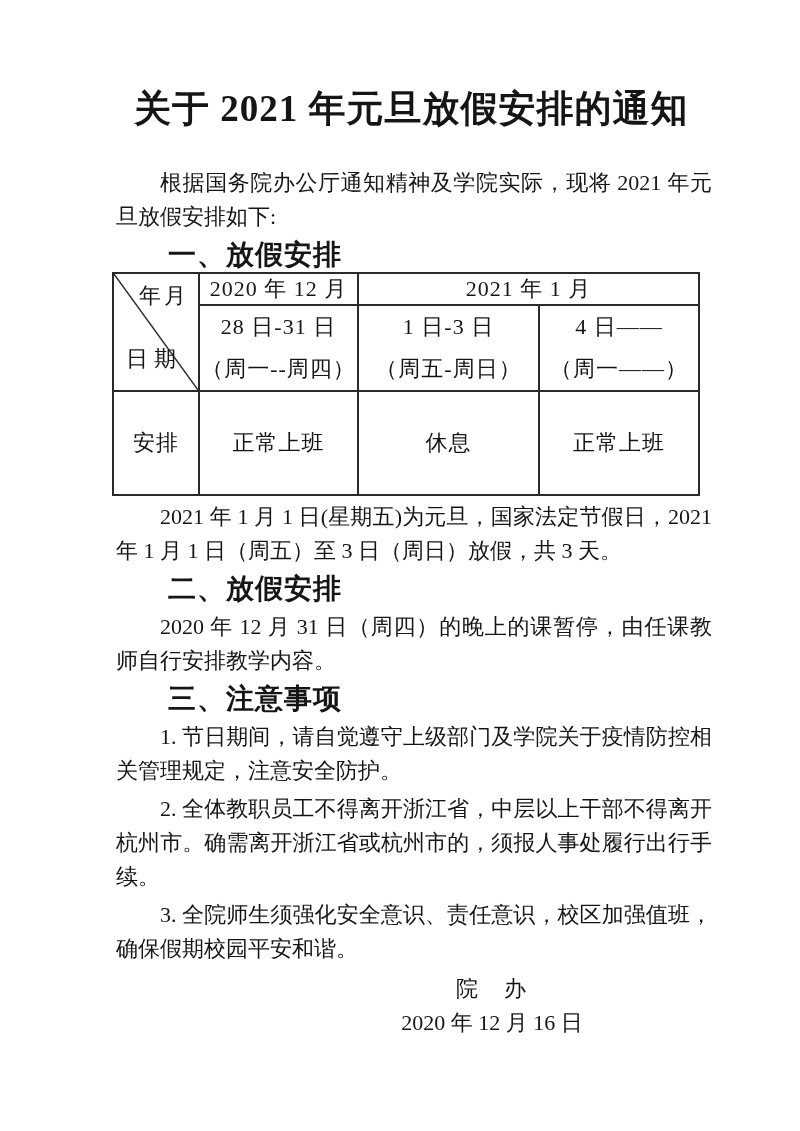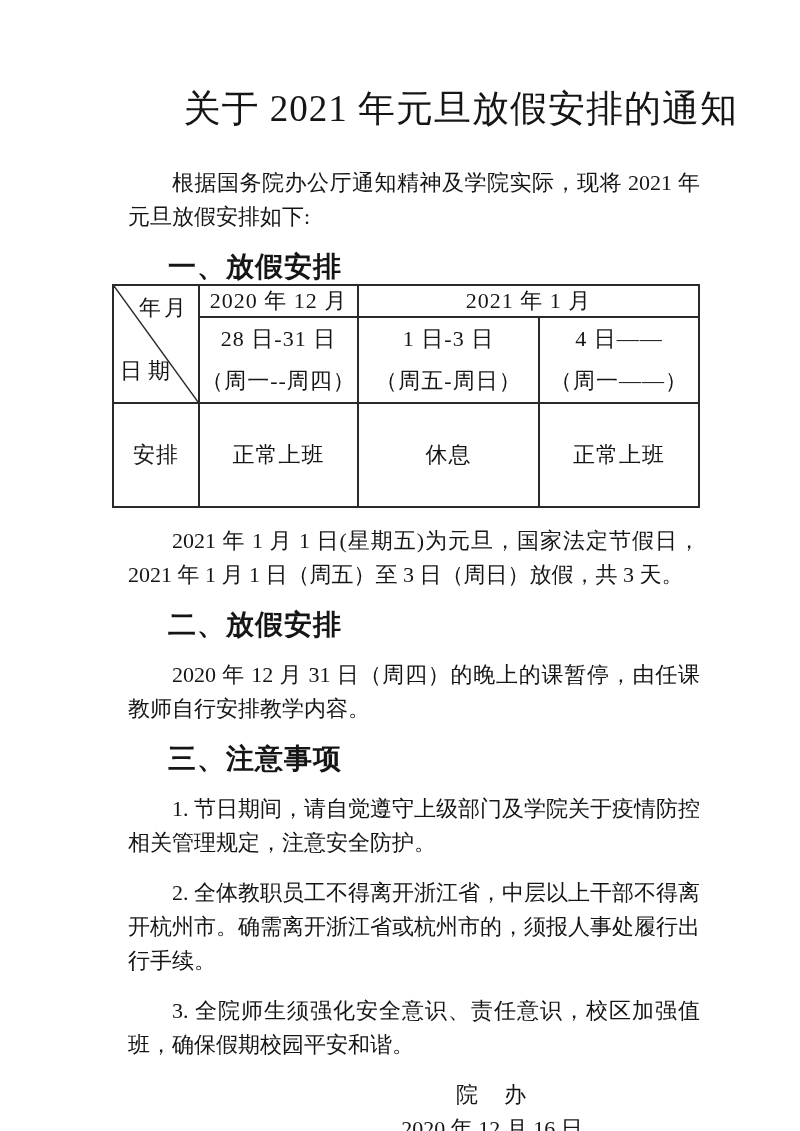--- a/index.html
+++ b/index.html
@@ -12,28 +12,28 @@
     box-sizing: border-box;
     padding: 86px 84px 0 112px;
     overflow: hidden;
     font-family: "Liberation Serif", "DejaVu Serif", serif;
     color: #151515;
   }
   .title {
     margin: 0 0 34px 0;
     font-size: 37px;
     line-height: 46px;
-    font-weight: 400;
-    text-align: right;
+    font-weight: 700;
+    text-align: left;
     transform: translateX(22px);
     letter-spacing: 1px;
     white-space: nowrap;
   }
   .para {
-    margin: 16px;
+    margin: 4px;
     font-size: 22px;
     line-height: 34px;
     text-align: justify;
     text-indent: 2em;
   }
   .heading {
     margin: 0;
     font-size: 28px;
     line-height: 34px;
     font-weight: 700;
@@ -54,21 +54,21 @@
     vertical-align: middle;
     padding: 0;
     letter-spacing: 1px;
   }
   .row-months    { height: 32px; margin-left: 16px; }
   .row-dates     { height: 84px; }
   .row-arrange   { height: 104px; }
   .corner-cell { position: relative; }
   .corner-cell svg { position: absolute; left: 0; top: 0; width: 100%; height: 100%; display: block; }
   .corner-tr { position: absolute; top: 7px; right: 9px; letter-spacing: 3px; }
-  .corner-bl { position: absolute; bottom: 16px; left: 6px; letter-spacing: 6px; }
+  .corner-bl { position: absolute; bottom: 16px; left: 12px; letter-spacing: 6px; }
   .date-cell div { line-height: 42px; }
   .signature { margin: 6px 0 0 156px; text-align: center; font-size: 22px; line-height: 34px; }
   .signature .signer { letter-spacing: 2px; }
 </style>
 </head>
 <body>
 
 <div class="page">
 
   <h1 class="title">关于 2021 年元旦放假安排的通知</h1>

